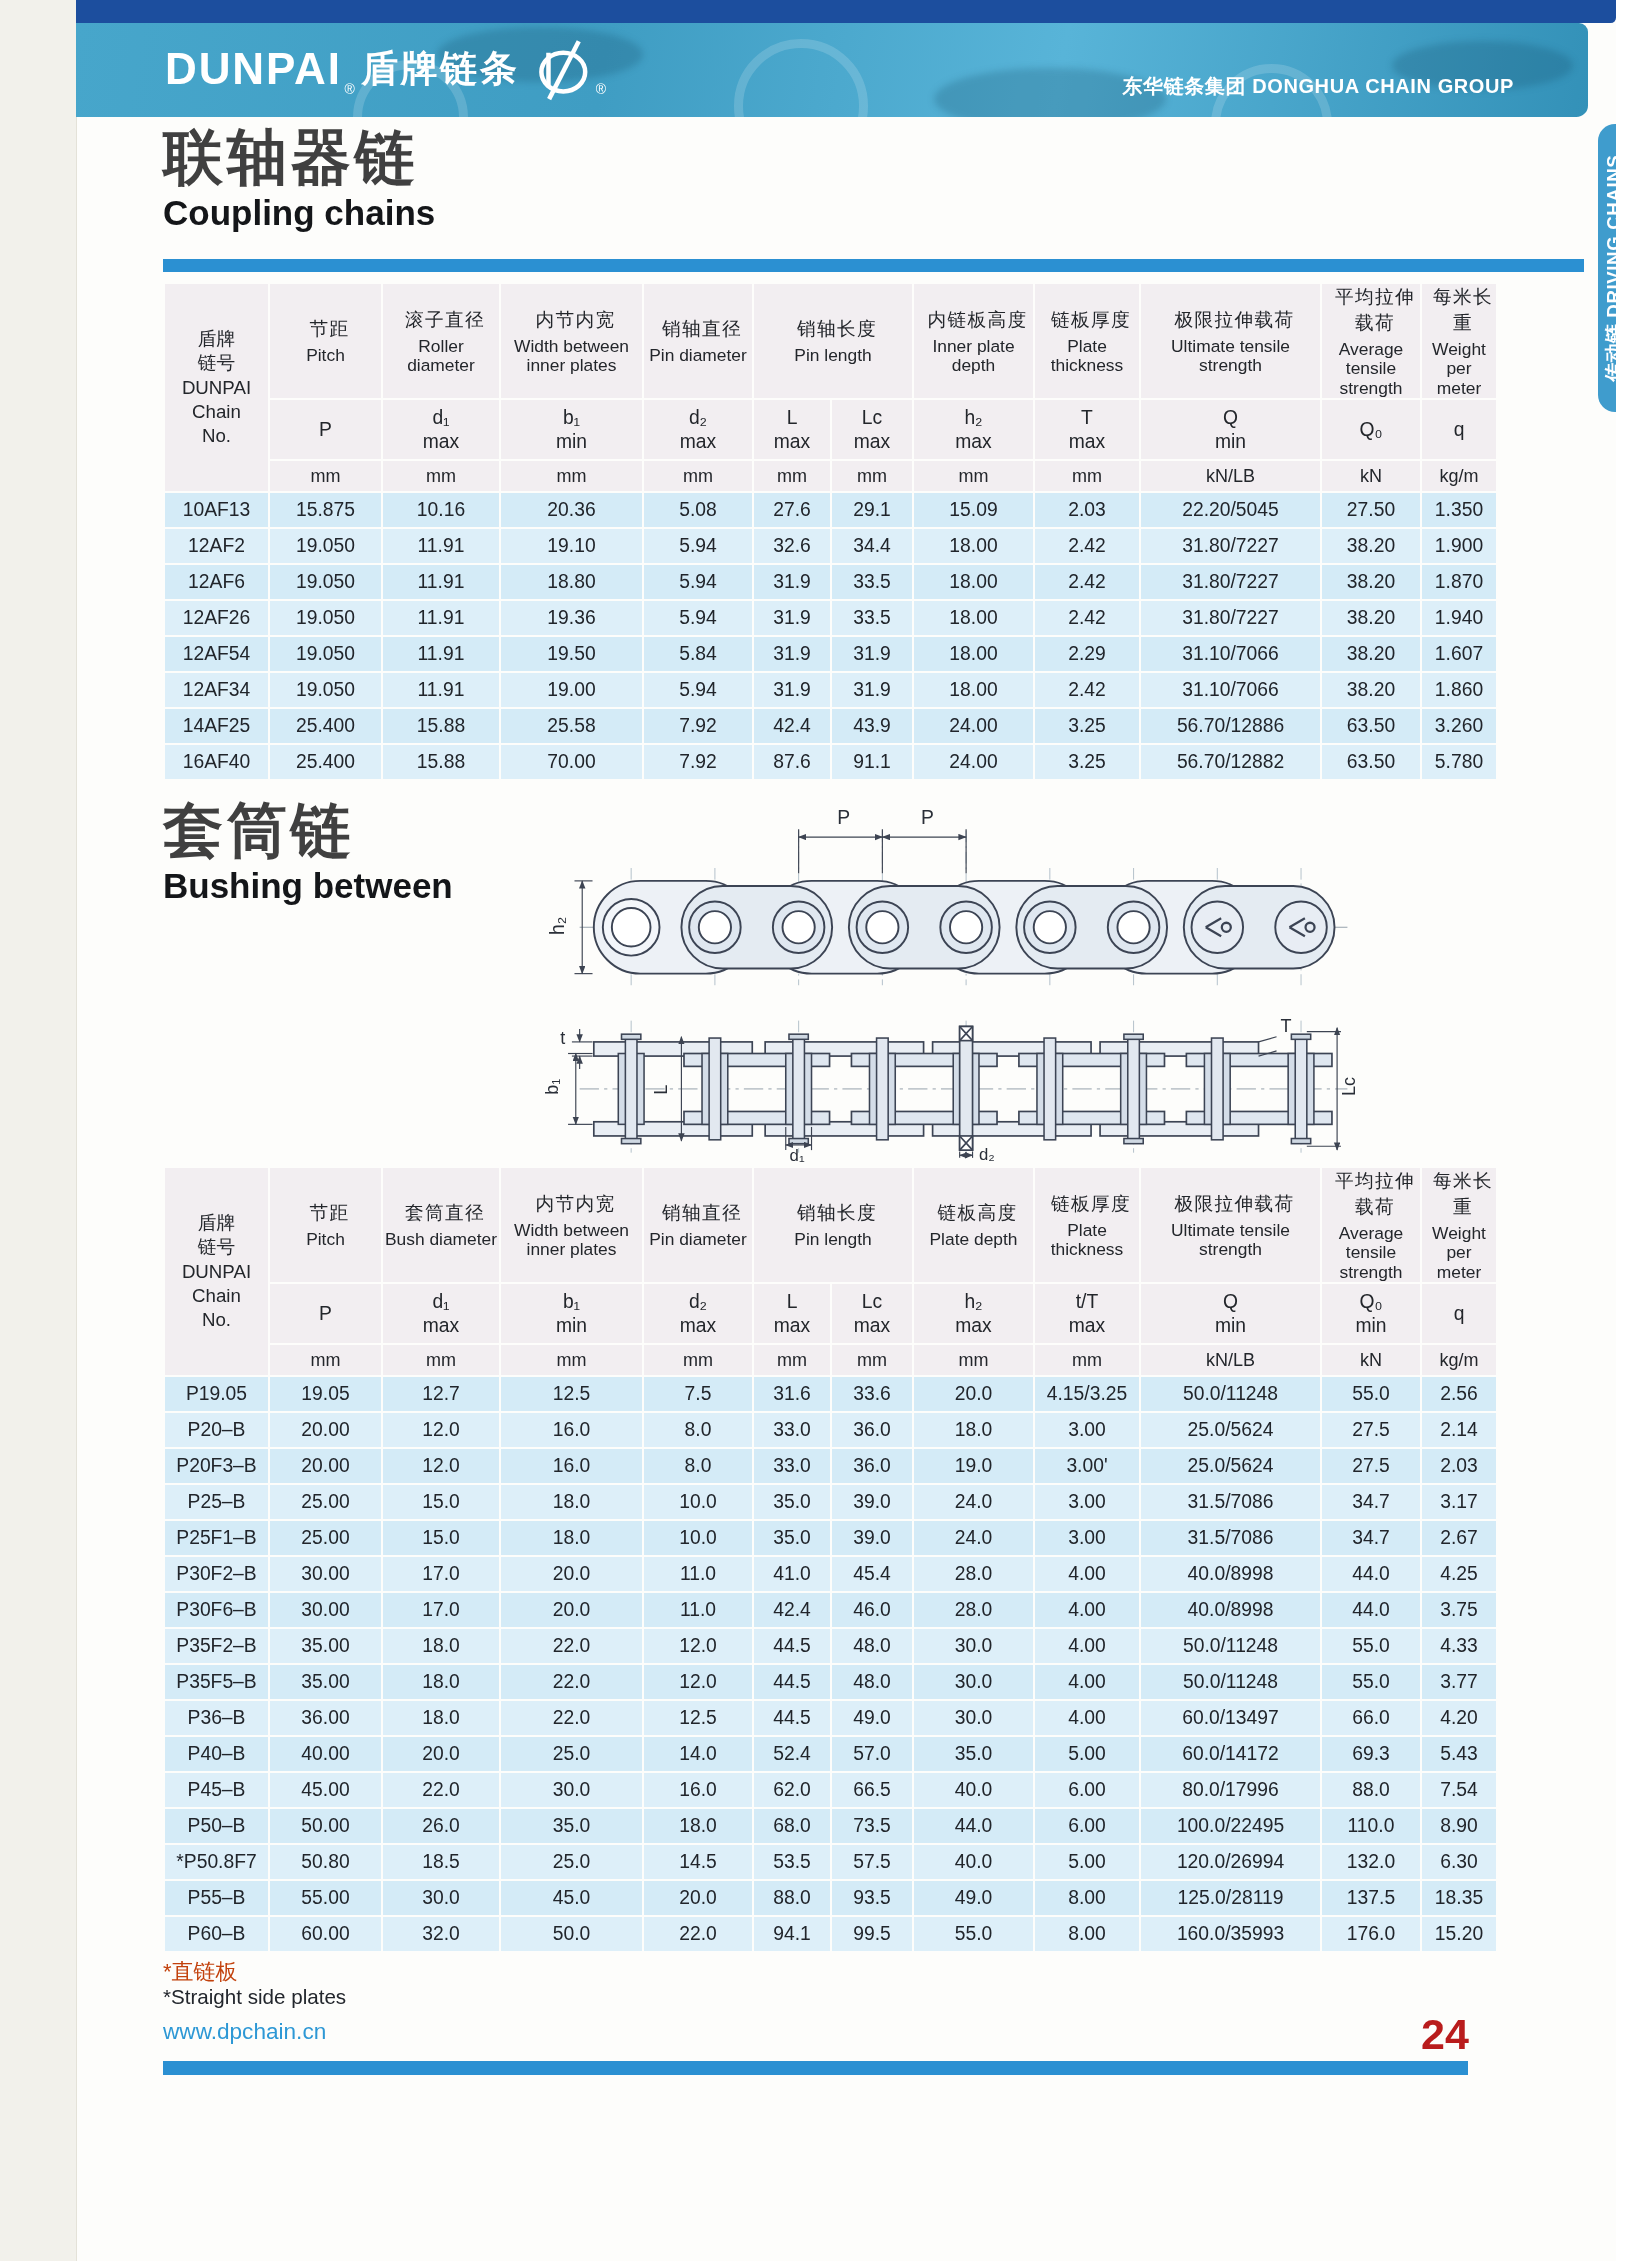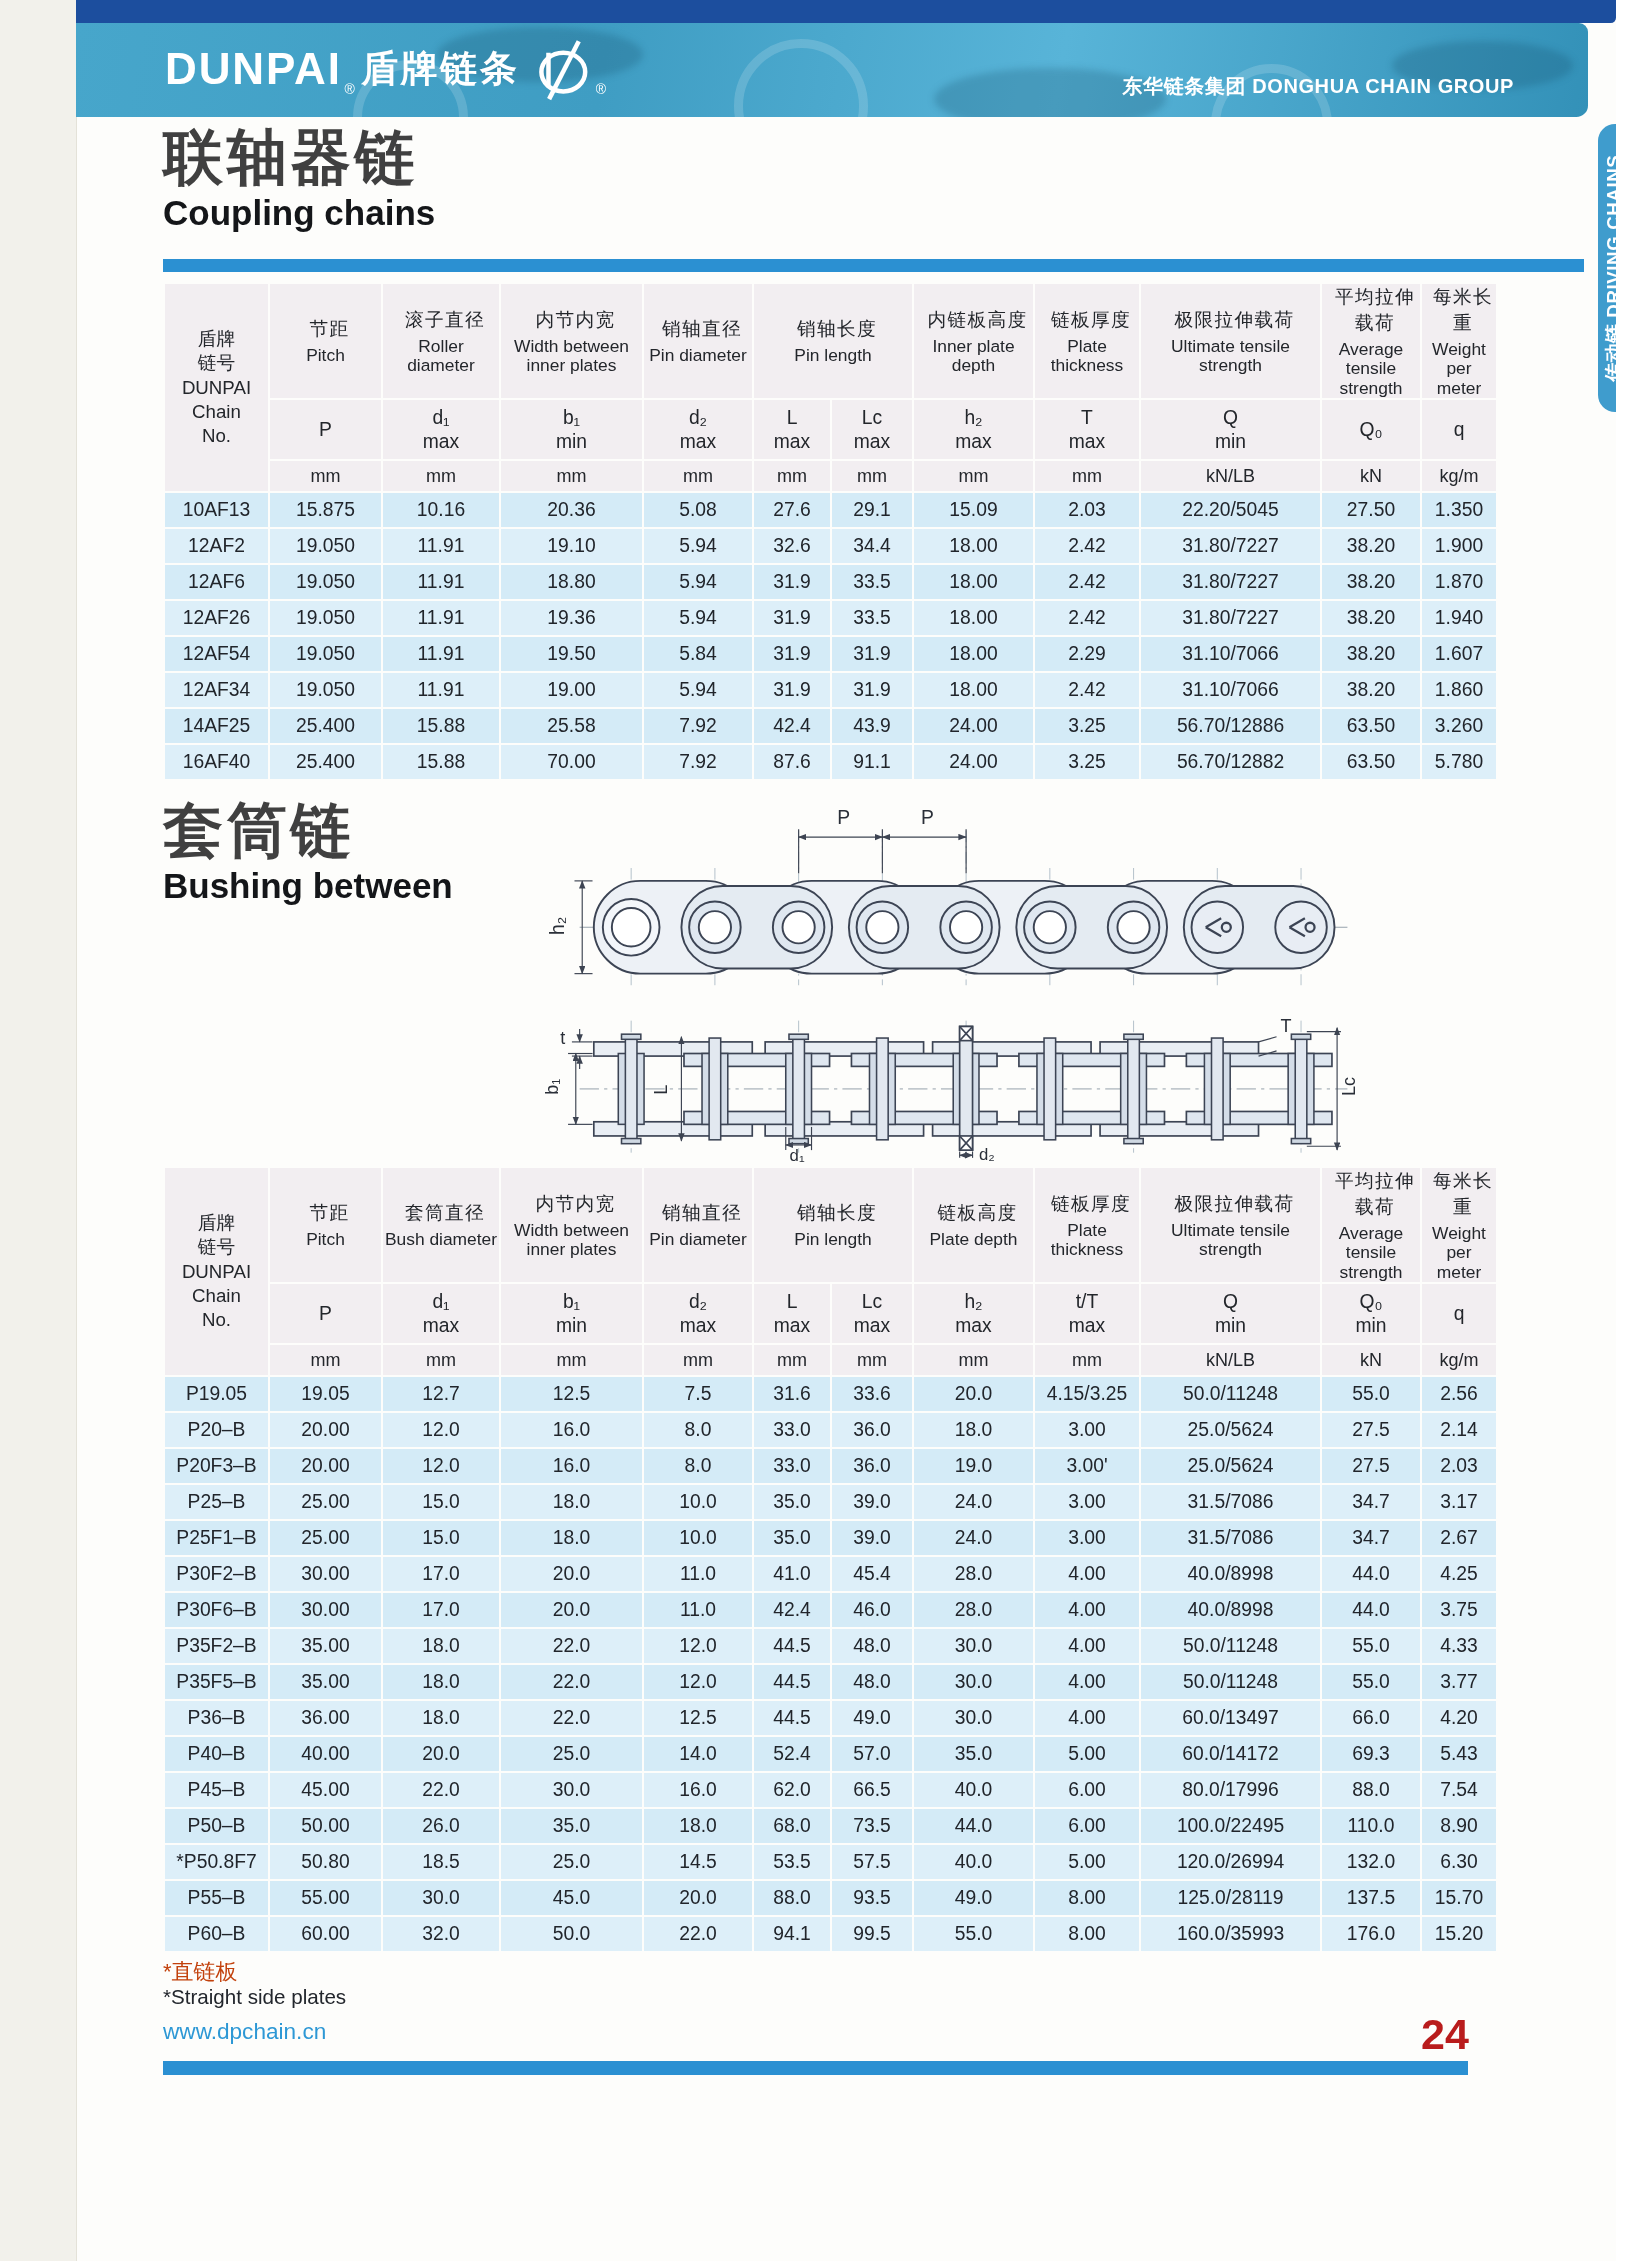--- a/index.html
+++ b/index.html
@@ -789,21 +789,21 @@
           <td>55.00</td>
           <td>30.0</td>
           <td>45.0</td>
           <td>20.0</td>
           <td>88.0</td>
           <td>93.5</td>
           <td>49.0</td>
           <td>8.00</td>
           <td>125.0/28119</td>
           <td>137.5</td>
-          <td>15.70</td>
+          <td>18.35</td>
         </tr>
         <tr>
           <td>P60–B</td>
           <td>60.00</td>
           <td>32.0</td>
           <td>50.0</td>
           <td>22.0</td>
           <td>94.1</td>
           <td>99.5</td>
           <td>55.0</td>

